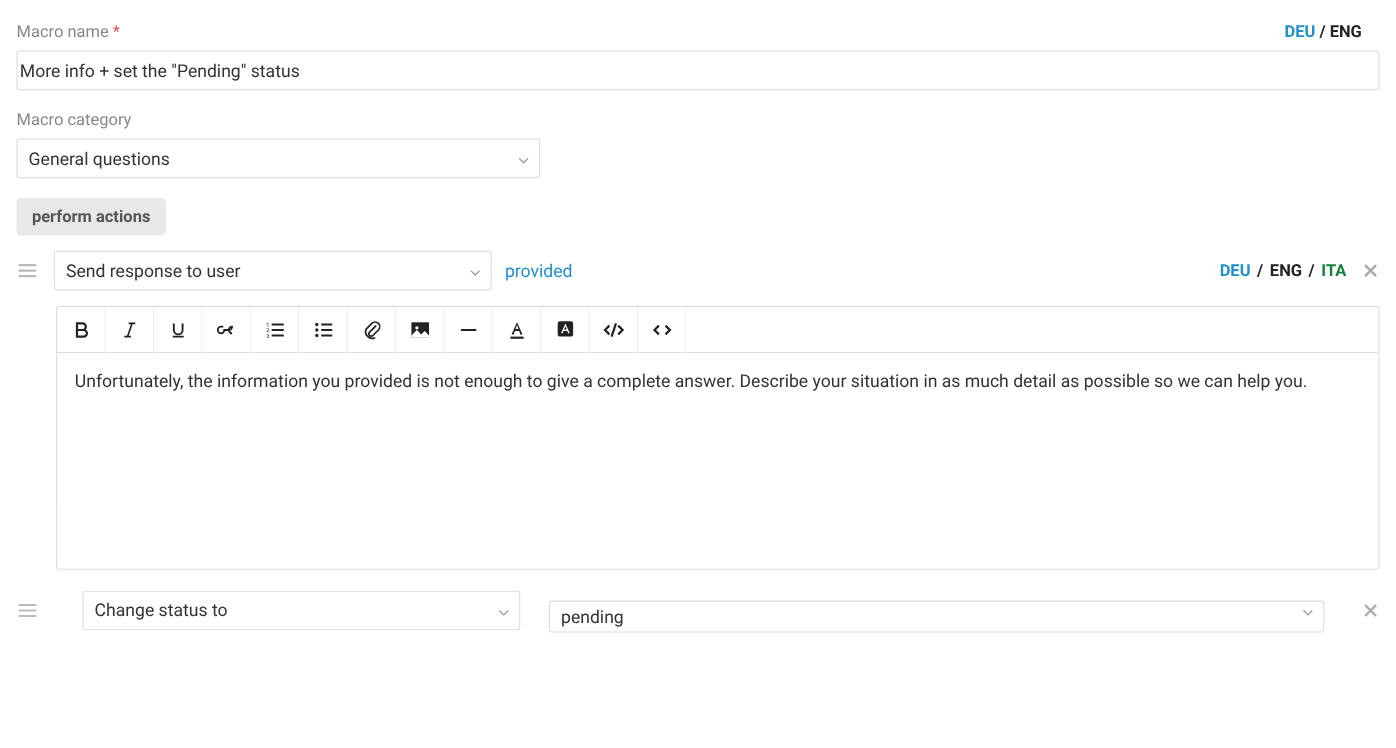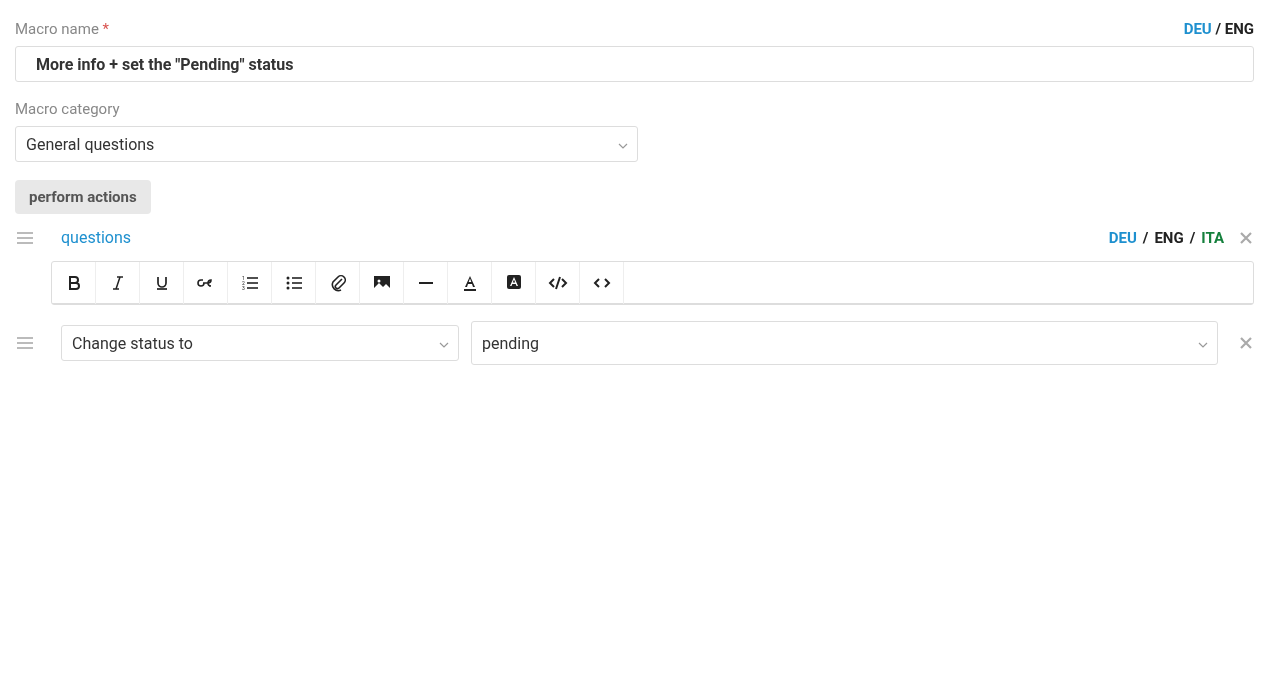--- a/index.html
+++ b/index.html
@@ -14,44 +14,43 @@
   .field-label {
     display: block;
     font-size: 15px;
     color: #888;
     margin-bottom: 8px;
   }
   .required-star { color: #d9534f; }
   .top-row { position: relative; }
   .lang-switch-top {
     position: absolute;
-    right: 0;
+    right: 16px;
     top: 0;
     font-size: 15px;
     font-weight: 700;
     margin-left: 32px;
   }
   .lang-active-blue { color: #1e90cf; cursor: pointer; }
   .lang-dark { color: #222; cursor: pointer; }
   .lang-red { color: #15803d; cursor: pointer; }
   .lang-sep { color: #222; font-weight: 700; }
   .text-input {
     width: 100%;
     height: 36px;
     border: 1px solid #ddd;
     border-radius: 3px;
-    padding: 0 20px;
+    padding: 0 2px;
     font-size: 16px;
     color: #333;
     font-family: inherit;
     outline: none;
-    font-weight: bold;
   }
   .select-wrap {
-    width: 623px;
+    width: 476px;
     position: relative;
   }
   .select-box {
     width: 100%;
     height: 36px;
     border: 1px solid #ddd;
     border-radius: 3px;
     padding: 0 30px 0 10px;
     font-size: 16px;
     color: #333;
@@ -146,38 +145,39 @@
     min-height: 196px;
     padding: 14px 16px;
     font-size: 16px;
     line-height: 1.45;
     color: #333;
     outline: none;
   }
   .status-row {
     display: flex;
     align-items: center;
-    gap: 12px;
+    gap: 26px;
   }
   .status-value-wrap {
     flex: 1;
     position: relative;
   }
   .status-value-box {
     width: 100%;
-    height: 44px;
+    height: 29px;
     border: 1px solid #ddd;
     border-radius: 3px;
     padding: 0 30px 0 10px;
     font-size: 16px;
     color: #333;
     display: flex;
     align-items: center;
     cursor: pointer;
     background: #fff;
+    margin-top: 12px;
   }
 </style>
 </head>
 <body>
 
 
 
 
 <div class="field-group top-row">
   <div class="lang-switch-top">
@@ -215,21 +215,31 @@
 
 
 <div class="action-row">
   <div class="drag-handle">
     <svg width="20" height="16" viewBox="0 0 20 16">
       <line x1="2" y1="3" x2="18" y2="3" stroke="#bbb" stroke-width="2"></line>
       <line x1="2" y1="8" x2="18" y2="8" stroke="#bbb" stroke-width="2"></line>
       <line x1="2" y1="13" x2="18" y2="13" stroke="#bbb" stroke-width="2"></line>
     </svg>
   </div>
-  <span class="variables-link">questions</span>
+  <div class="action-select-wrap">
+    <div class="select-box">
+      <span>Send response to user</span>
+    </div>
+    <span class="select-caret">
+      <svg width="10" height="6" viewBox="0 0 10 6">
+          <path d="M1 1 L5 5 L9 1" stroke="#999" stroke-width="1.2" fill="none"></path>
+        </svg>
+    </span>
+  </div>
+  <span class="variables-link">provided</span>
   <div class="action-row-right">
     <span class="lang-active-blue">DEU</span>
     <span class="lang-sep">/</span>
     <span class="lang-dark">ENG</span>
     <span class="lang-sep">/</span>
     <span class="lang-red">ITA</span>
     <span class="close-x">
       <svg width="16" height="16" viewBox="0 0 16 16">
           <path d="M3 3 L13 13 M13 3 L3 13" stroke="#aaa" stroke-width="2.2"></path>
         </svg>
@@ -316,20 +326,21 @@
       <svg width="20" height="16" viewBox="0 0 20 16">
           <path d="M6 4 L2 8 L6 12 M14 4 L18 8 L14 12 M12 2 L8 14" fill="none" stroke="#222" stroke-width="2"></path>
         </svg>
     </div>
     <div class="tool-btn">
       <svg width="18" height="16" viewBox="0 0 18 16">
           <path d="M6 4 L2 8 L6 12 M12 4 L16 8 L12 12" fill="none" stroke="#222" stroke-width="2"></path>
         </svg>
     </div>
   </div>
+  <div class="editor-content" contenteditable="true" style="">Unfortunately, the information you provided is not enough to give a complete answer. Describe your situation in as much detail as possible so we can help you.</div>
 </div>
 
 
 <div class="status-row">
   <div class="drag-handle">
     <svg width="20" height="16" viewBox="0 0 20 16">
       <line x1="2" y1="3" x2="18" y2="3" stroke="#bbb" stroke-width="2"></line>
       <line x1="2" y1="8" x2="18" y2="8" stroke="#bbb" stroke-width="2"></line>
       <line x1="2" y1="13" x2="18" y2="13" stroke="#bbb" stroke-width="2"></line>
     </svg>

